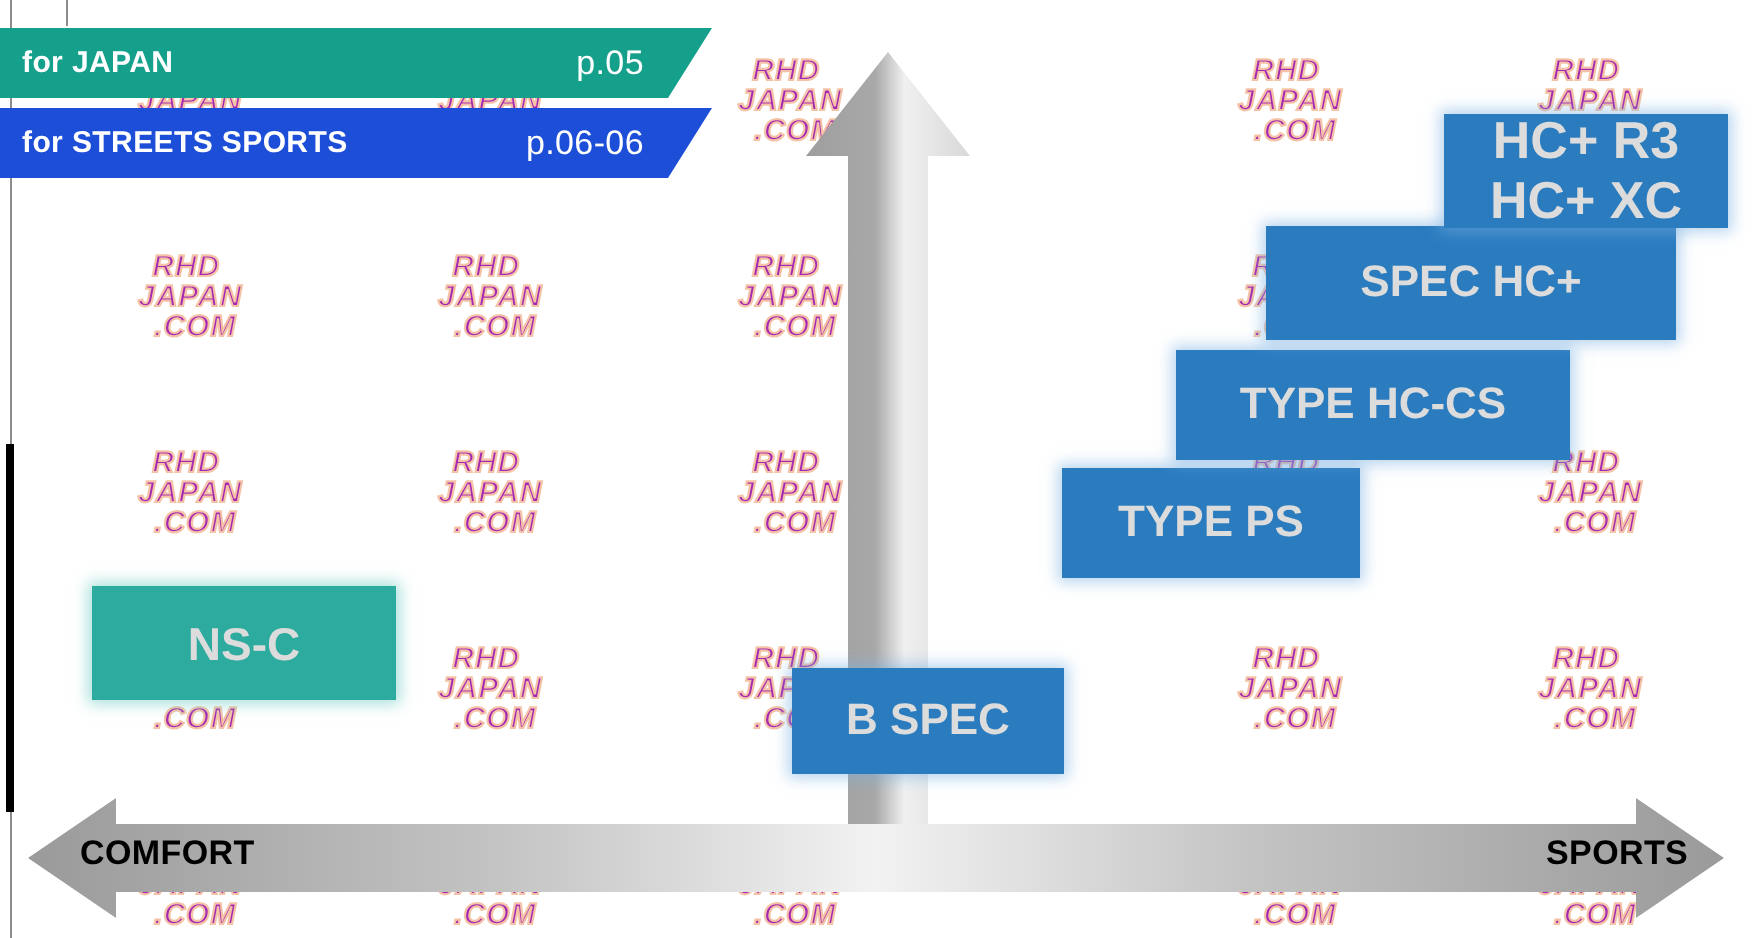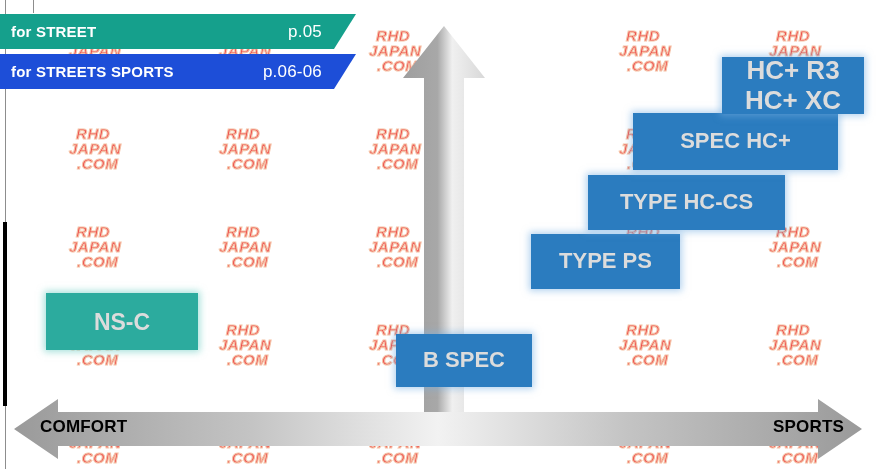--- a/index.html
+++ b/index.html
@@ -23,21 +23,21 @@
     overflow: hidden;
   }
   .wm {
     position: absolute;
     font-family: "Liberation Sans", sans-serif;
     font-weight: bold;
     font-style: italic;
     font-size: 15px;
     line-height: 15px;
     letter-spacing: 0.5px;
-    color: #ef4444;
+    color: #a21caf;
     -webkit-text-stroke: 1.1px #f4c0a3;
     text-align: center;
     white-space: pre;
     opacity: 0.95;
   }
   .wm i { display: block; font-style: italic; }
   .wm .l2 { margin-left: 4px; }
   .wm .l3 { margin-left: 9px; }
 
   
@@ -222,21 +222,21 @@
 
   <div class="pbox teal" id="box-nsc">NS-C</div>
   <div class="pbox blue" id="box-bspec">B SPEC</div>
   <div class="pbox blue" id="box-ps">TYPE PS</div>
   <div class="pbox blue" id="box-hccs">TYPE HC-CS</div>
   <div class="pbox blue" id="box-hcplus">SPEC HC+</div>
   <div class="pbox blue" id="box-r3xc">HC+ R3
 HC+ XC</div>
 
   <div class="tab" id="tab-street">
-    <span class="tname">for STREET</span>
+    <span class="tname">for JAPAN</span>
     <span class="tpage">p.05</span>
   </div>
   <div class="tab" id="tab-sports">
     <span class="tname">for STREETS SPORTS</span>
     <span class="tpage">p.06-06</span>
   </div>
 
 </div>
 
 </body></html>

